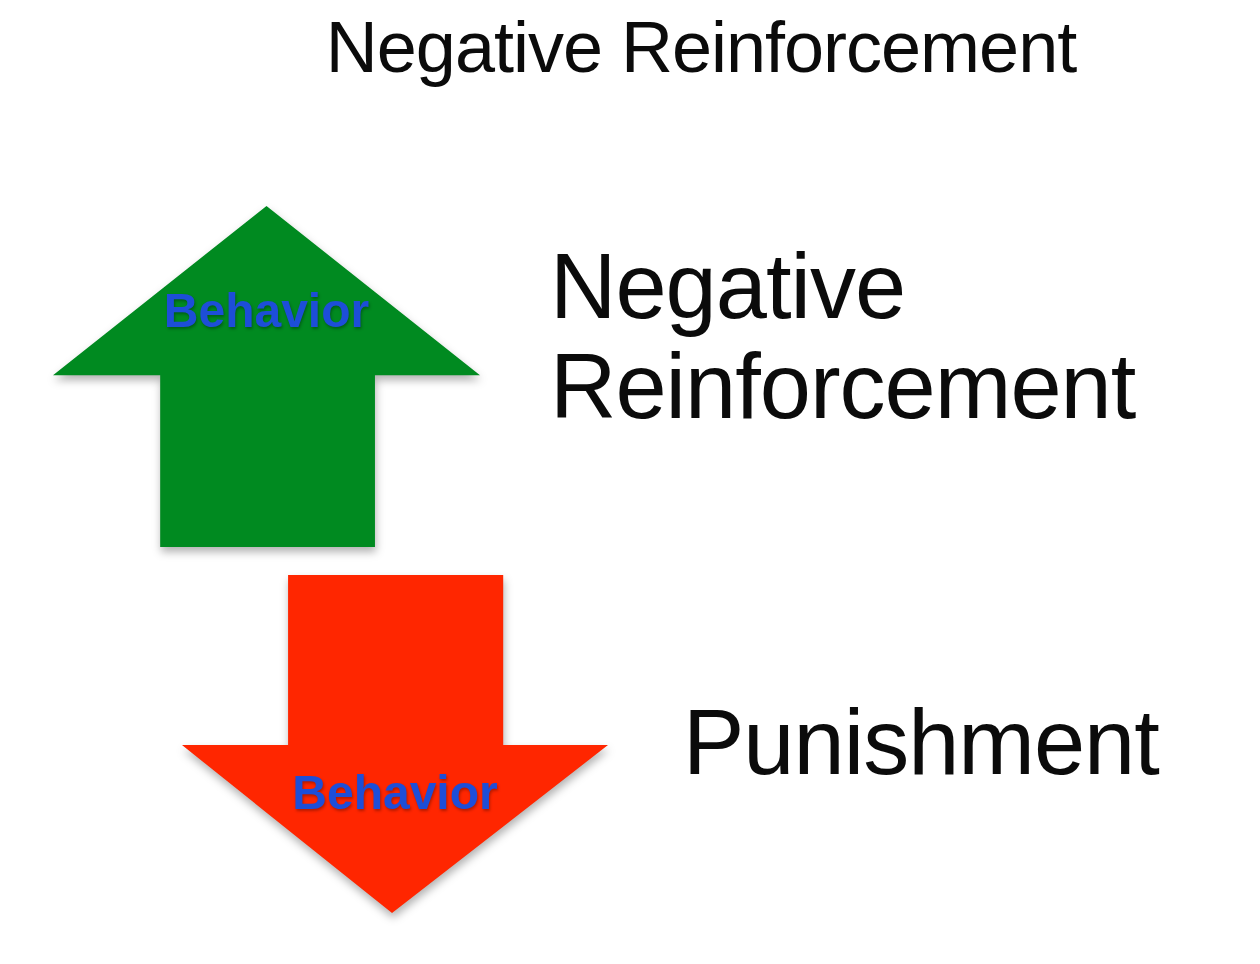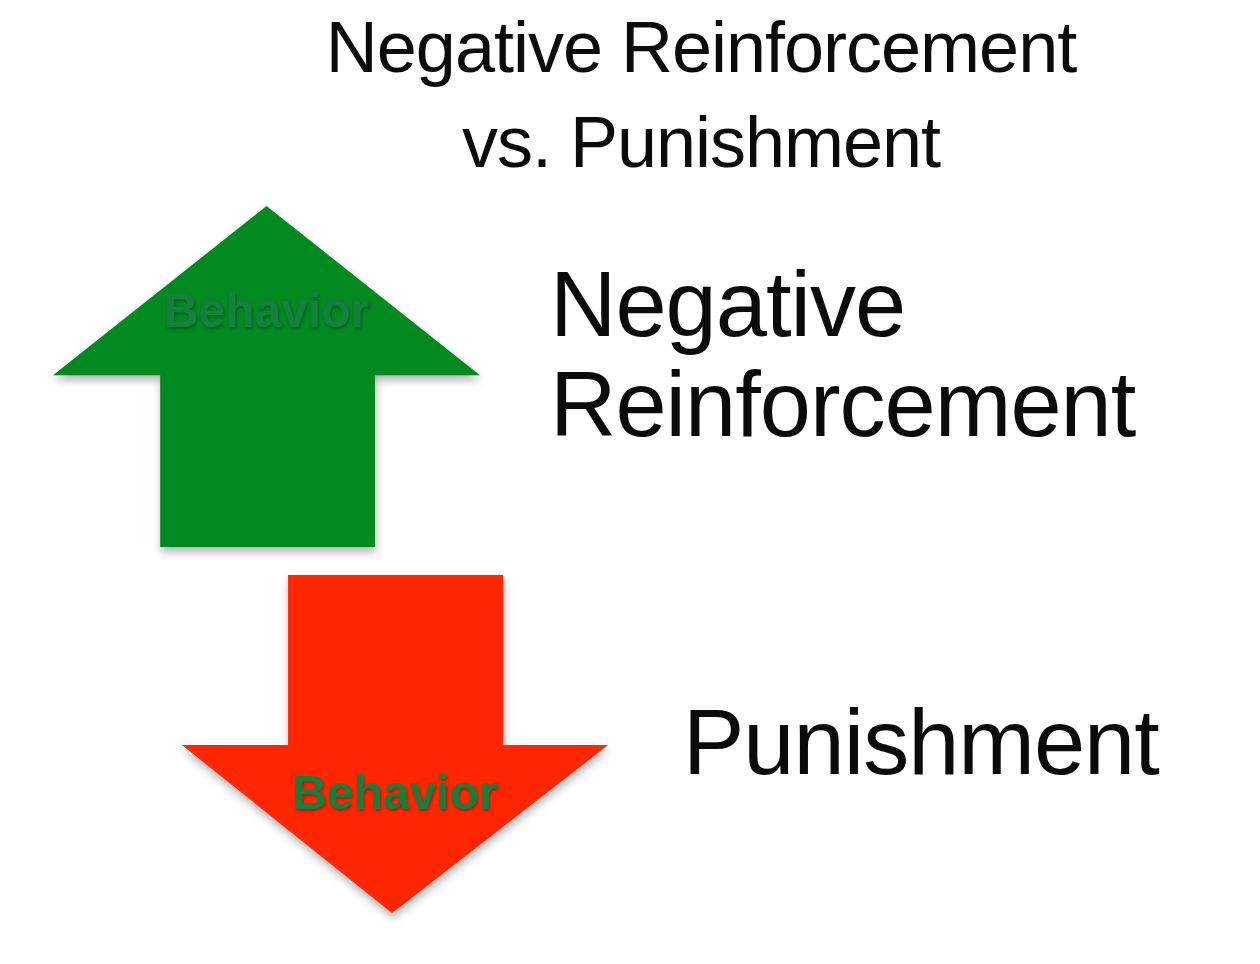--- a/index.html
+++ b/index.html
@@ -46,45 +46,44 @@
     clip-path: polygon(24.9% 0%, 75.4% 0%, 75.4% 50.3%, 100% 50.3%,
                        49.3% 100%, 0% 50.3%, 24.9% 50.3%);
   }
   .arrow-text {
     position: absolute;
     left: 0;
     width: 100%;
     text-align: center;
     font-size: 48px;
     font-weight: 700;
-    color: #15803d;
+    color: #1d4ed8;
     text-shadow: 1px 2px 3px rgba(0,0,0,0.30);
     line-height: 48px;
   }
   .arrow-wrap.up .arrow-text   { top: 81px; }
   .arrow-wrap.down .arrow-text { top: 194px; }
   .side-label {
     position: absolute;
     color: #0b0b0b;
     font-size: 92px;
     line-height: 100px;
     letter-spacing: -1px;
     white-space: pre-line;
   }
-  .side-label.nr { left: 550px; top: 254px; }
+  .side-label.nr { left: 550px; top: 236px; }
   .side-label.pu { left: 683px; top: 692px; }
 </style>
 </head>
 <body>
 
 <div class="slide">
 
   <div class="title">
     <div>Negative Reinforcement</div>
-    <div>vs. Punishment</div>
   </div>
 
   <div class="arrow-wrap up">
     <div class="arrow-shape up" style="background: rgb(0, 138, 32);">
     </div>
     <span class="arrow-text">Behavior</span>
   </div>
 
   <div class="side-label nr">Negative
 Reinforcement</div>

